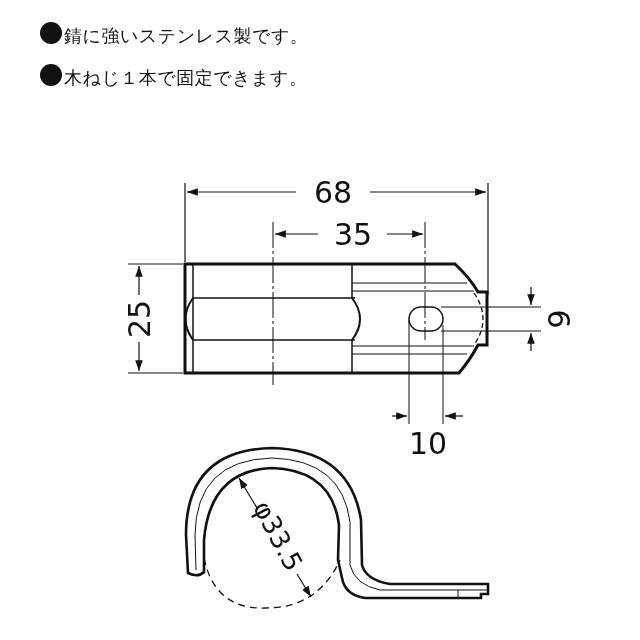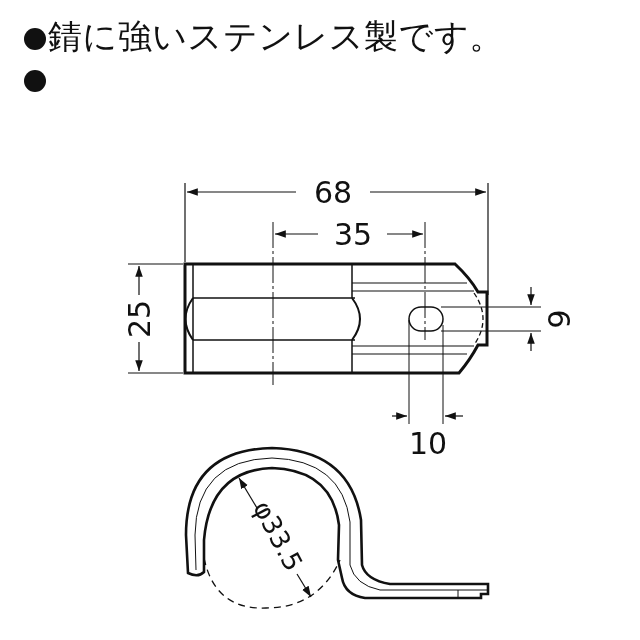--- a/index.html
+++ b/index.html
@@ -1,31 +1,31 @@
 <!DOCTYPE html>
 <html><head>
   <meta charset="utf-8">
   <style>
     html,body{margin:0;padding:0;background:#fff;}
     body{width:640px;height:640px;position:relative;overflow:hidden;font-family:"DejaVu Sans",sans-serif;color:#111;}
-    .feature{position:absolute;left:24px;font-size:34px;line-height:32px;letter-spacing:0.5px;white-space:nowrap;}
+    .feature{position:absolute;left:40px;font-size:18px;line-height:32px;letter-spacing:0.5px;white-space:nowrap;}
     .feature .bullet{display:inline-block;width:22px;height:22px;border-radius:50%;background:#111;vertical-align:-2px;margin-right:2px;}
     #f1{top:20px;}
     #f2{top:62px;}
     svg{position:absolute;left:0;top:0;}
     .dimtext{font-family:"DejaVu Sans",sans-serif;font-size:30px;fill:#111;}
   </style>
 </head>
 <body>
 
 <div class="feature" id="f1">
   <span class="bullet"></span><span>錆に強いステンレス製です。</span>
 </div>
 <div class="feature" id="f2">
-  <span class="bullet"></span>
+  <span class="bullet"></span><span>木ねじ１本で固定できます。</span>
 </div>
 
 <svg width="640" height="640" viewBox="0 0 640 640">
   <defs>
     <marker id="arr" viewBox="0 0 10 10" refX="10" refY="5" markerWidth="9" markerHeight="9" orient="auto-start-reverse">
       <path d="M0,1.5 L10,5 L0,8.5 z" fill="#111"></path>
     </marker>
   </defs>
 
   <g stroke="#111" fill="none">

